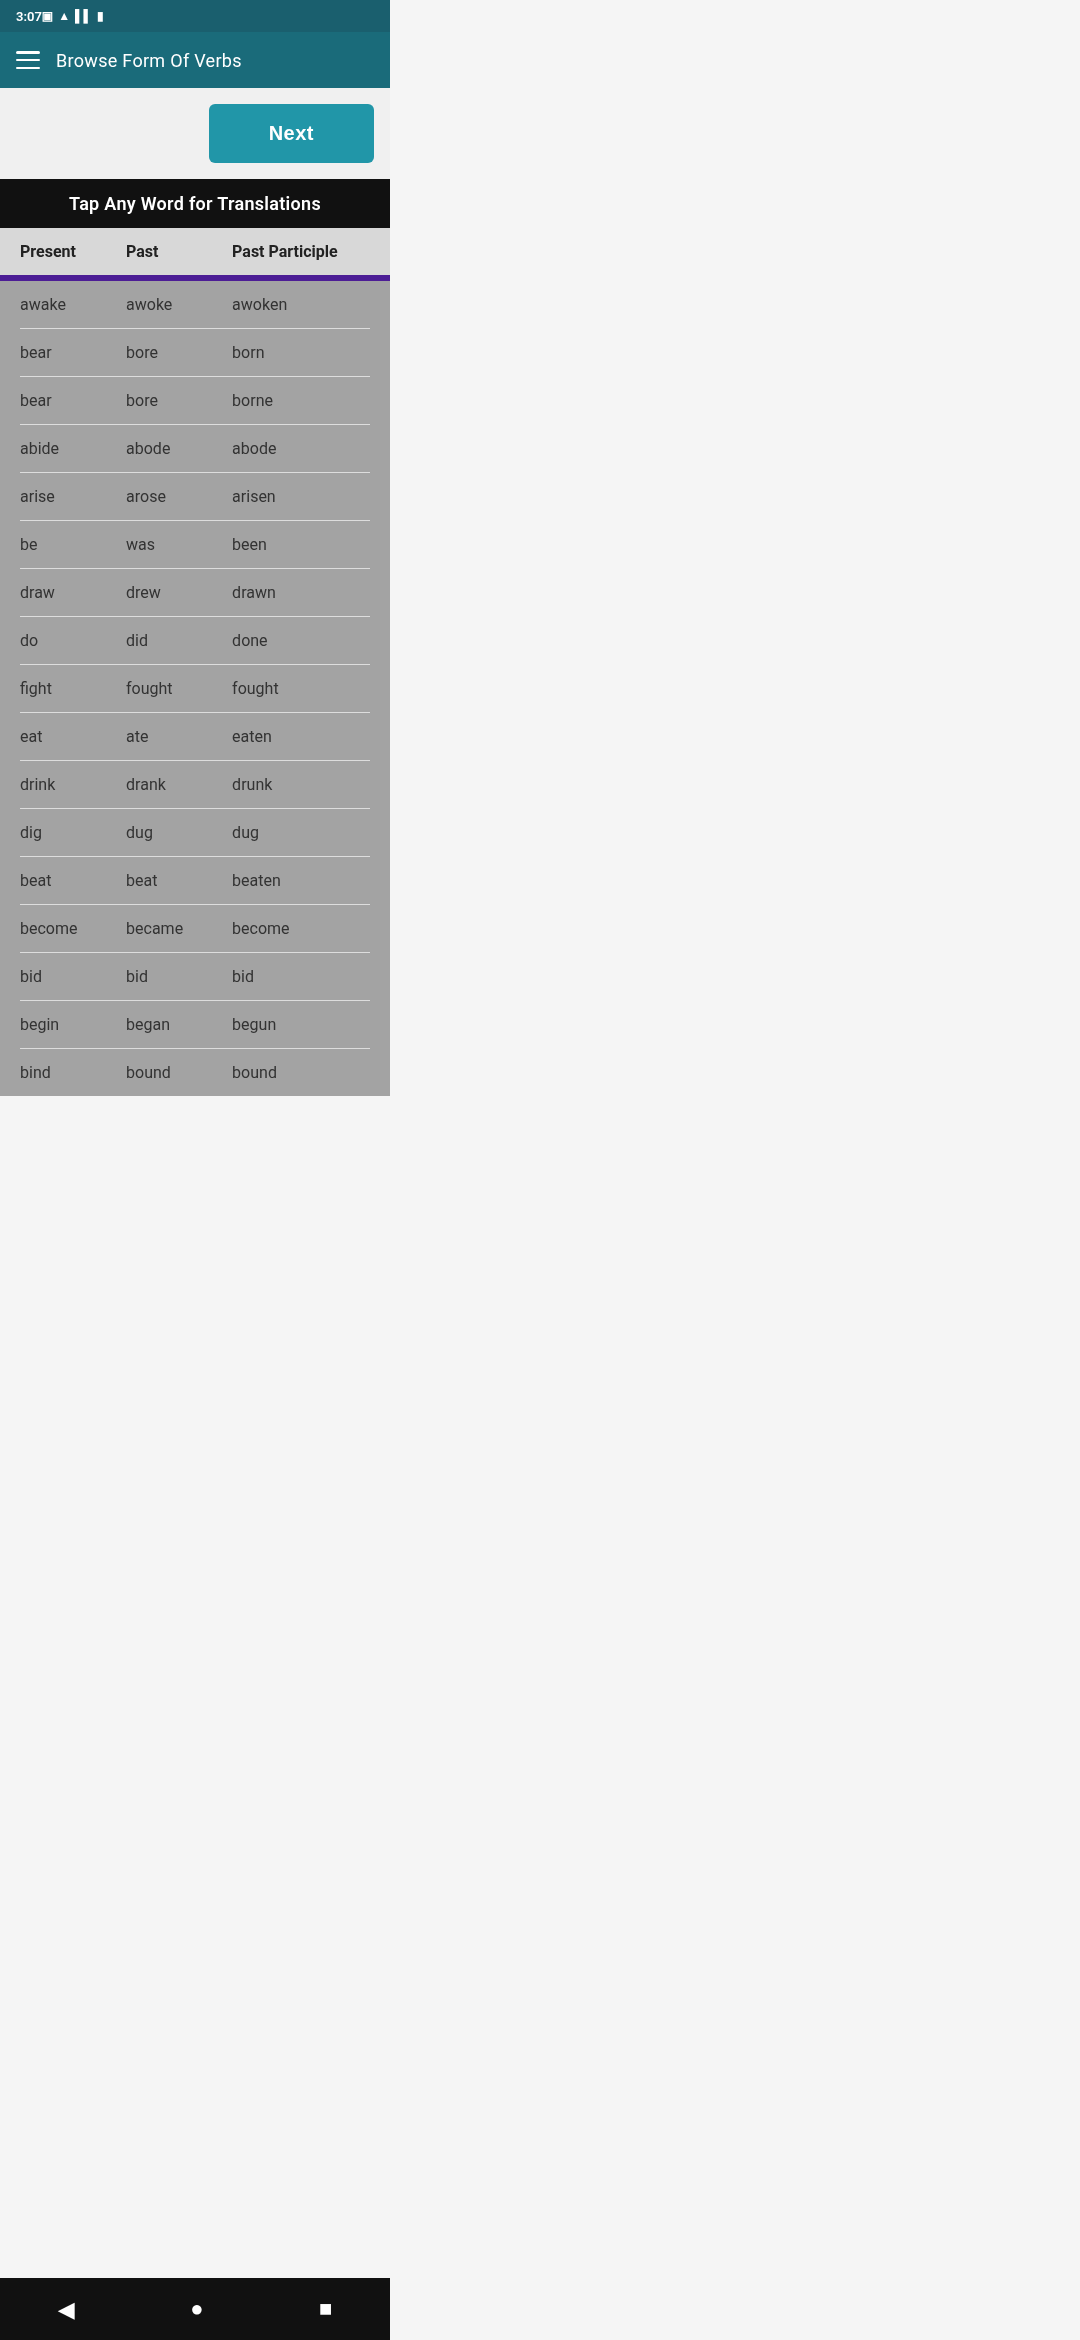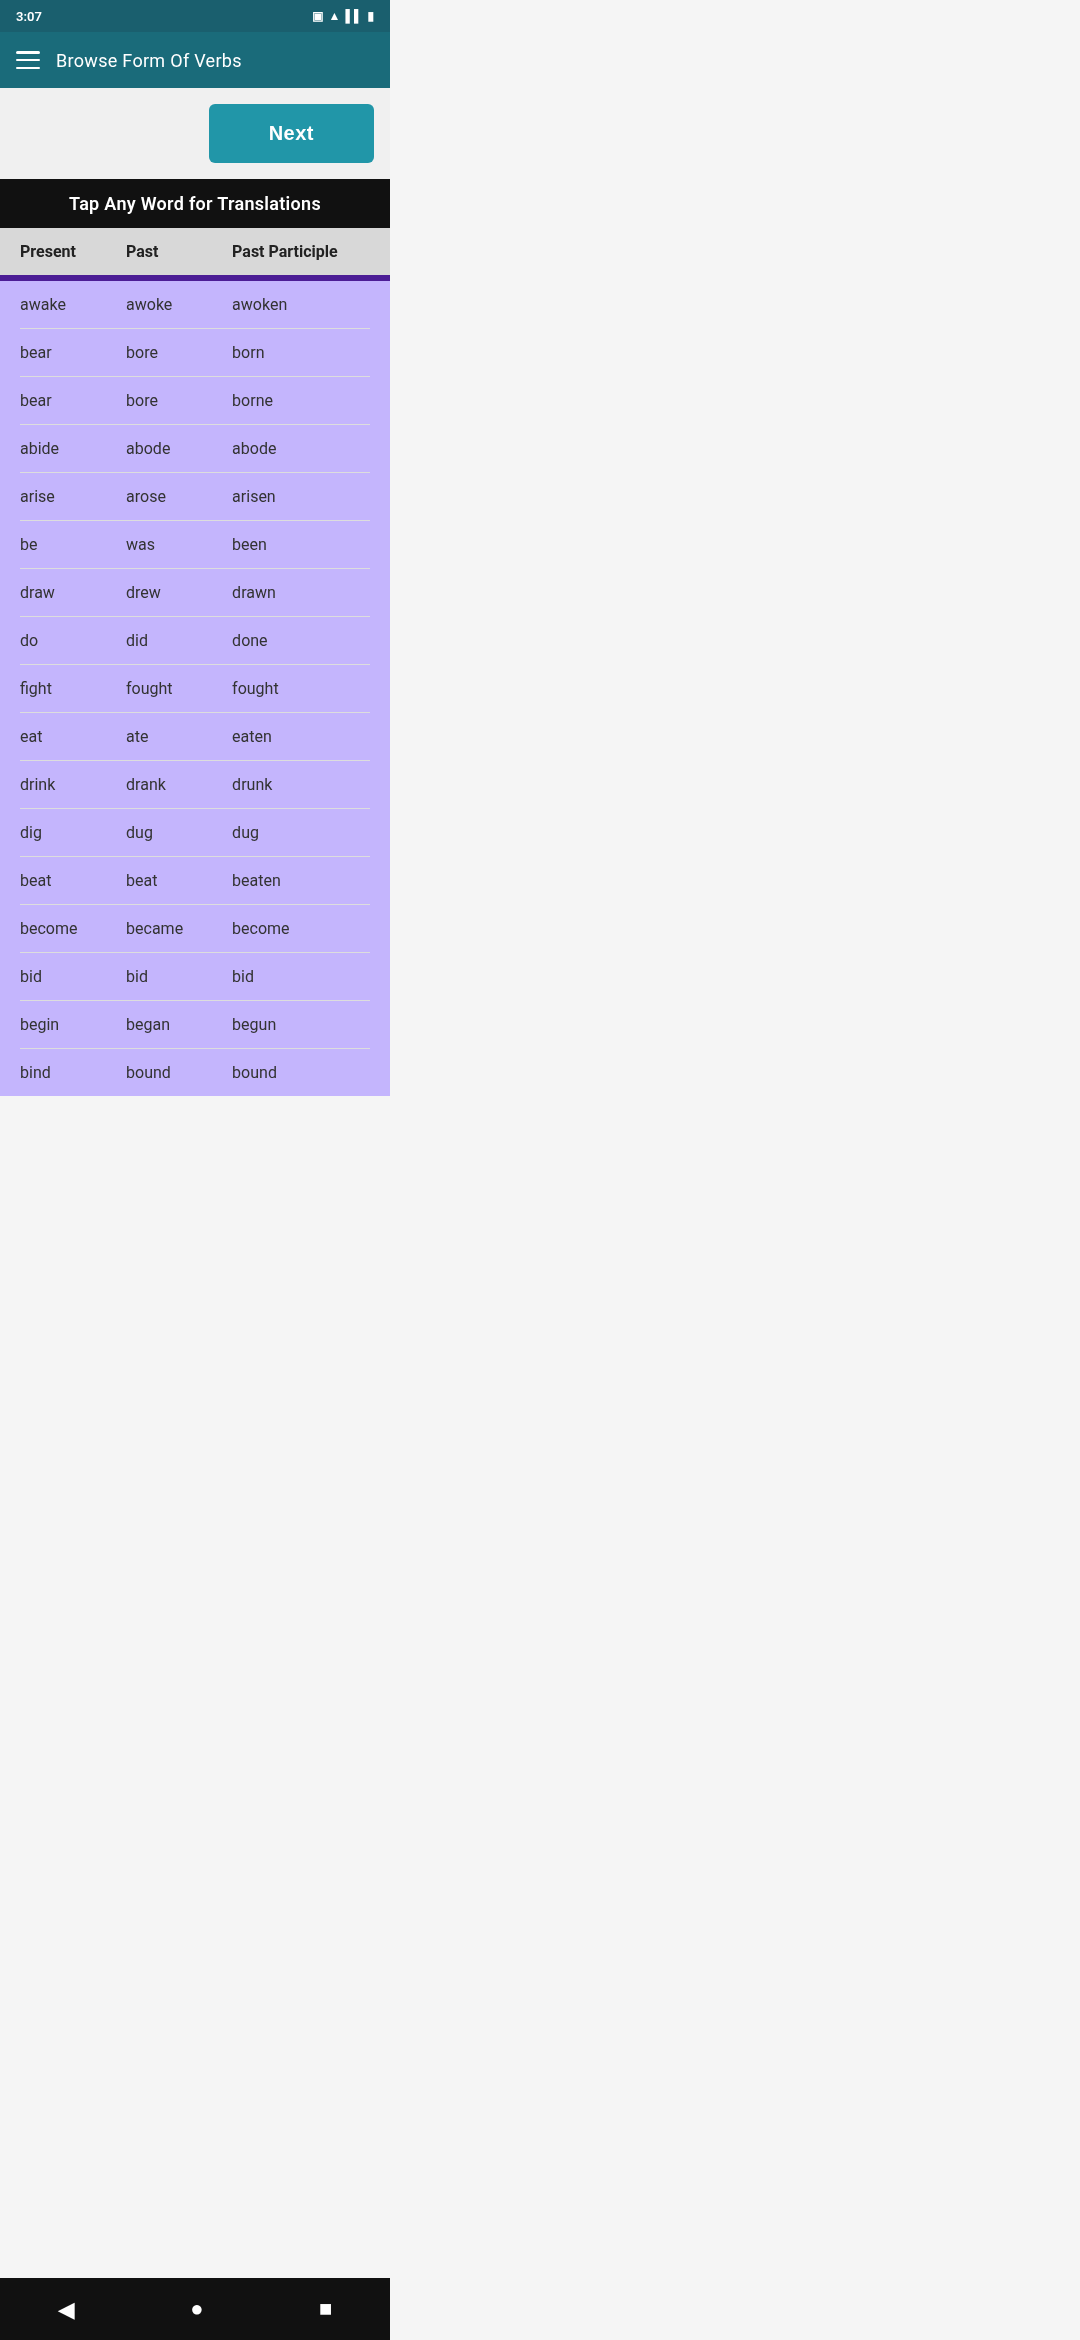--- a/index.html
+++ b/index.html
@@ -16,21 +16,20 @@
       font-family: -apple-system, BlinkMacSystemFont, 'Segoe UI', Roboto, sans-serif;
       font-size: 16px;
       overflow-x: hidden;
     }
 
     
     .status-bar {
       background: #1a5f6e;
       color: white;
       display: flex;
-      justify-content: space-between;
       align-items: center;
       padding: 15px 16px;
       height: 32px;
       font-size: 13px;
       font-weight: 600;
     }
 
     .status-right {
       display: flex;
       align-items: center;
@@ -115,21 +114,21 @@
     }
 
     .table-header-cell {
       font-size: 16px;
       font-weight: 700;
       color: #222;
     }
 
     
     .table-body {
-      background: #c4b5fd;
+      background: #a3a3a3;
       padding: 0 20px;
     }
 
     .table-row {
       display: grid;
       grid-template-columns: 1fr 1fr 1.3fr;
       padding: 14px 0;
       border-bottom: 1px solid #ddd;
     }
 

